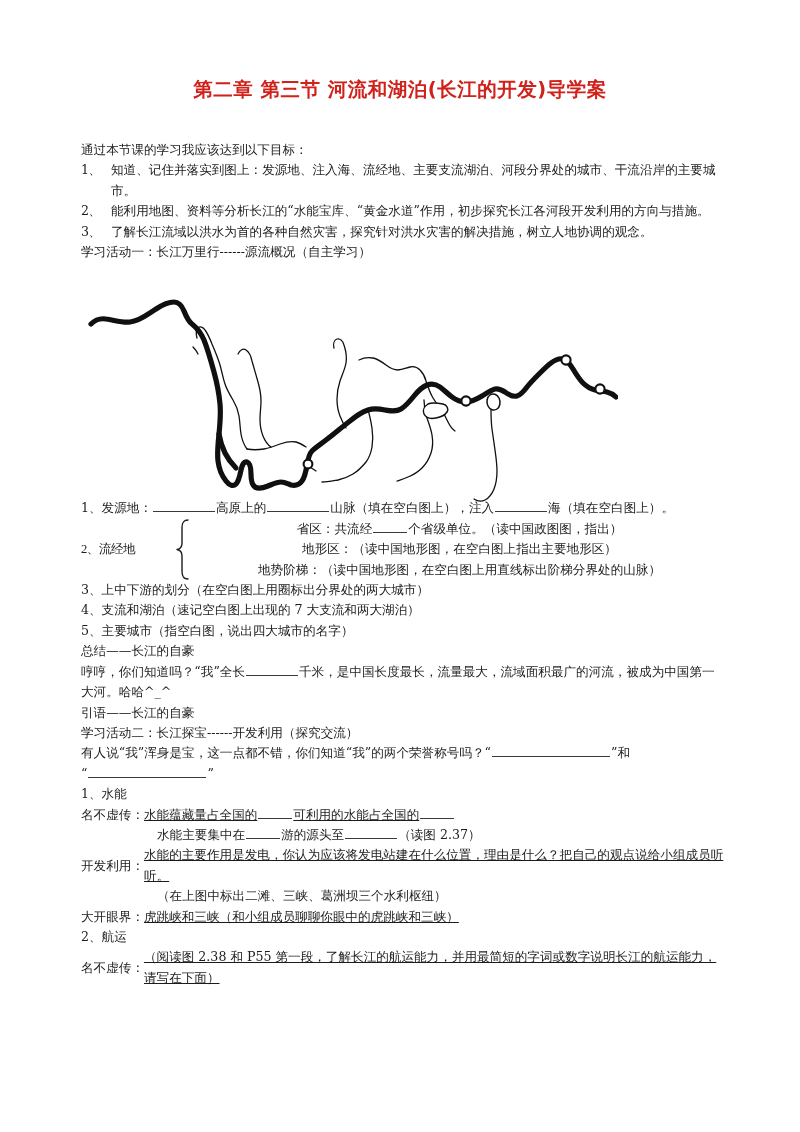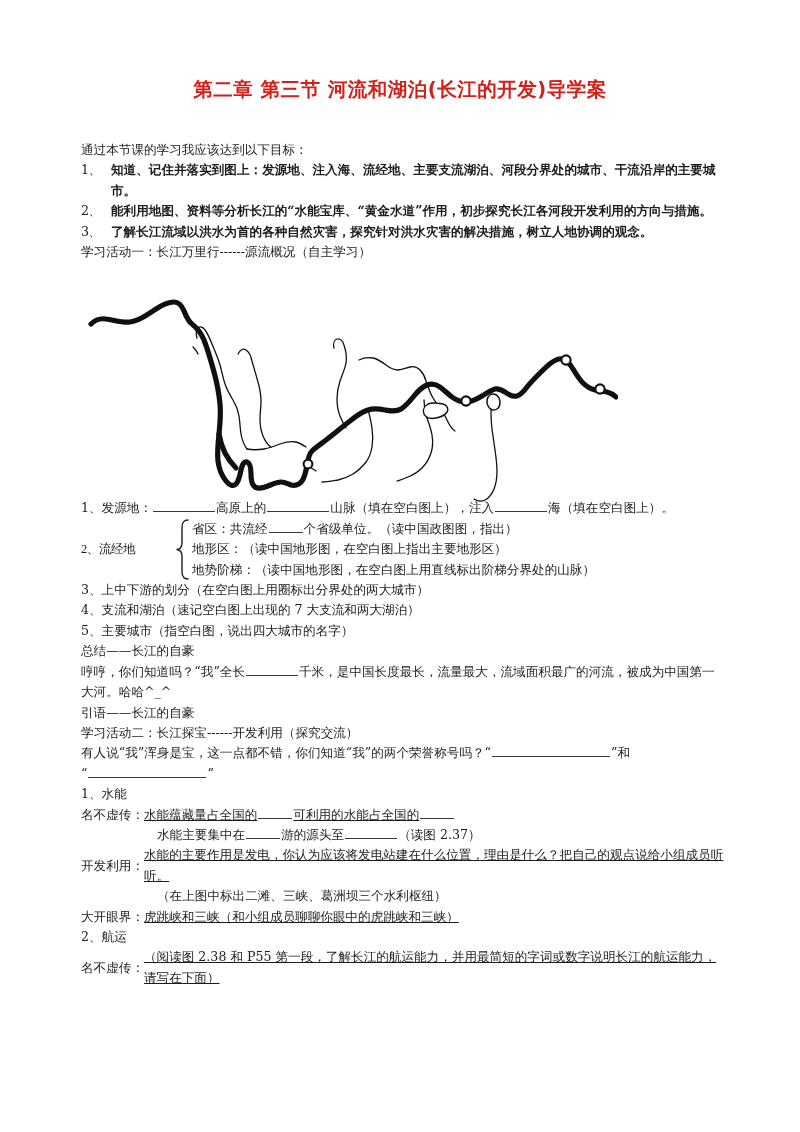--- a/index.html
+++ b/index.html
@@ -46,21 +46,21 @@
   
   .num-item {
     display: flex;
     align-items: flex-start;
   }
   .num-item .num {
     flex: 0 0 auto;
     width: 30px;
     letter-spacing: -0.5px;
   }
-  .num-item .num-body { flex: 1 1 auto; font-weight: bold; }
+  .num-item .num-body { flex: 1 1 auto; }
 
   
   .lab-item { display: flex; align-items: center; }
   .lab-item .lab { flex: 0 0 auto; }
   .lab-item .lab-body { flex: 1 1 auto; text-decoration: underline; }
   .indent-6 { padding-left: 76px; }
 
   
   .u {
     display: inline-block;
@@ -90,20 +90,21 @@
   }
   .brace-glyph {
     flex: 0 0 auto;
     width: 13px;
     position: relative;
   }
   .brace-glyph svg { display: block; }
   .brace-items {
     flex: 1 1 auto;
     padding-left: 3px;
+    text-align: center;
   }
   .brace-items > div { line-height: 20.4px; }
 
   
   .map-figure {
     position: absolute;
     left: 78px; top: 288px;
     width: 540px; height: 240px;
   }
   .map-figure svg { display: block; width: 100%; height: 100%; }

